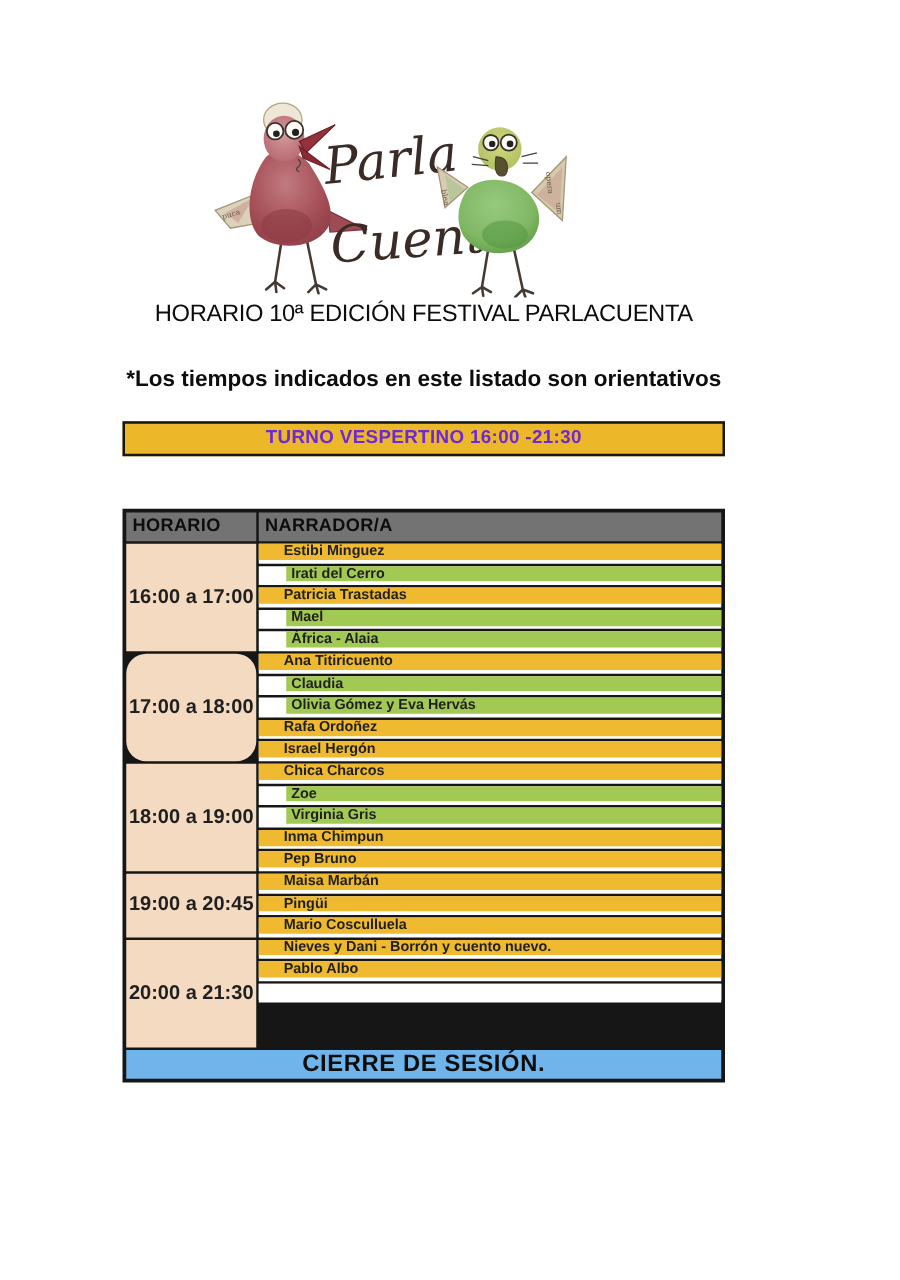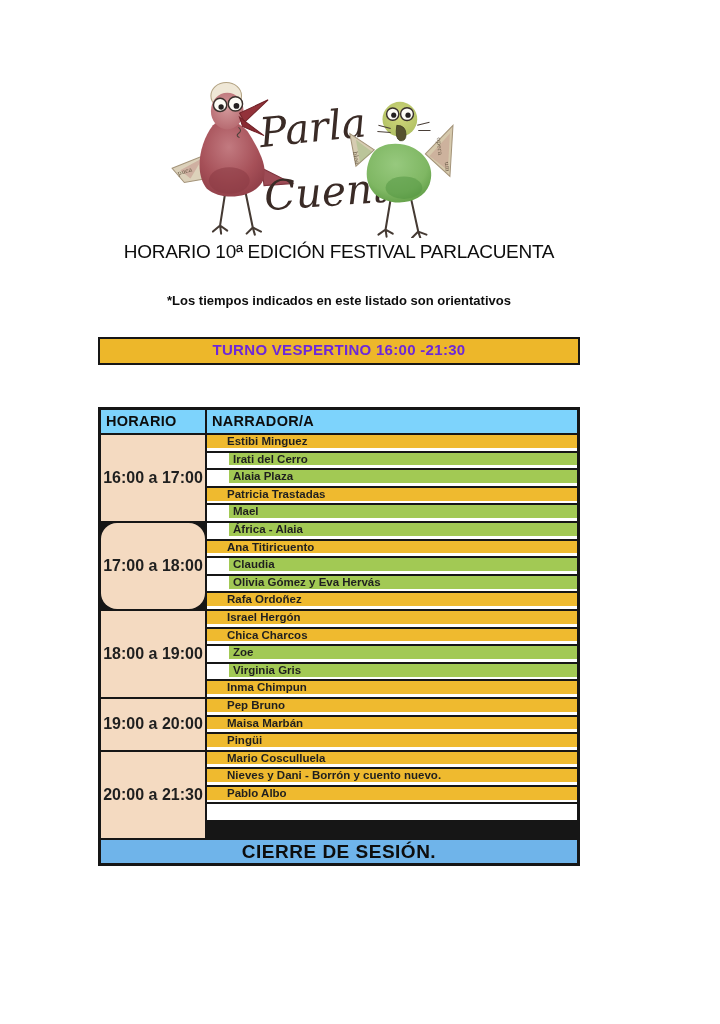--- a/index.html
+++ b/index.html
@@ -14,38 +14,38 @@
   .script-word { font-family:"DejaVu Serif", serif; font-style:italic; fill:#3a2b26; }
   .news-frag { font-family:"DejaVu Serif", serif; font-size:6px; fill:#6b5d49; }
   
   .title {
     position:absolute; left:78px; top:241px; width:522px;
     text-align:center; font-size:19px; font-weight:normal; letter-spacing:-0.3px;
     color:#0d0d0d; white-space:nowrap;
   }
   .note {
     position:absolute; left:98px; top:293px; width:482px;
-    text-align:center; font-size:13px; font-weight:bold; color:#0d0d0d;
+    text-align:center; font-size:18px; font-weight:bold; color:#0d0d0d;
   }
   .banner {
     position:absolute; left:98px; top:337px; width:482px; height:28px;
     background:#edb72a; border:2.5px solid #161616;
     text-align:center; line-height:22px; font-size:15px; font-weight:bold;
     letter-spacing:0.3px; color:#6d28d9;
   }
   
   .schedule {
     position:absolute; left:98px; top:407px; width:482px;
     display:grid;
     grid-template-columns:104px 1fr;
     grid-template-rows:23px repeat(23, 15.6px) 23px;
     gap:2px; padding:3px; background:#161616;
   }
   .hcell {
-    background:#7dd3fc; font-size:14.5px; font-weight:bold; color:#0d0d0d;
+    background:#737373; font-size:14.5px; font-weight:bold; color:#0d0d0d;
     line-height:23px; padding-left:5px; letter-spacing:0.3px;
   }
   .c1 { grid-column:1; grid-row:1; }
   .c2 { grid-column:2; grid-row:1; }
   .time {
     grid-column:1; background:#f4dac1; display:flex; align-items:center;
     justify-content:center; font-size:16px; font-weight:bold; color:#1f1f1f;
   }
   .t0 { grid-row:2 / span 5; }
   .t1 { grid-row:7 / span 5;border-radius:16px; }
@@ -148,23 +148,20 @@
     <div class="hcell c2">NARRADOR/A</div>
 
     <div class="time t0">16:00 a 17:00</div>
     <div class="ncell">
         <div class="band yellow">Estibi Minguez</div>
       </div>
     <div class="ncell">
         <div class="band green">Irati del Cerro</div>
       </div>
     <div class="ncell">
-        <div class="band green">Alaia Plaza</div>
-      </div>
-    <div class="ncell">
         <div class="band yellow">Patricia Trastadas</div>
       </div>
     <div class="ncell">
         <div class="band green">Mael</div>
       </div>
 
     <div class="time t1">17:00 a 18:00</div>
     <div class="ncell">
         <div class="band green">África - Alaia</div>
       </div>
@@ -188,21 +185,21 @@
     <div class="ncell">
         <div class="band yellow">Chica Charcos</div>
       </div>
     <div class="ncell">
         <div class="band green">Zoe</div>
       </div>
     <div class="ncell">
         <div class="band green">Virginia Gris</div>
       </div>
 
-    <div class="time t3">19:00 a 20:00</div>
+    <div class="time t3">19:00 a 20:45</div>
     <div class="ncell">
         <div class="band yellow">Inma Chimpun</div>
       </div>
     <div class="ncell">
         <div class="band yellow">Pep Bruno</div>
       </div>
     <div class="ncell">
         <div class="band yellow">Maisa Marbán</div>
       </div>
 

